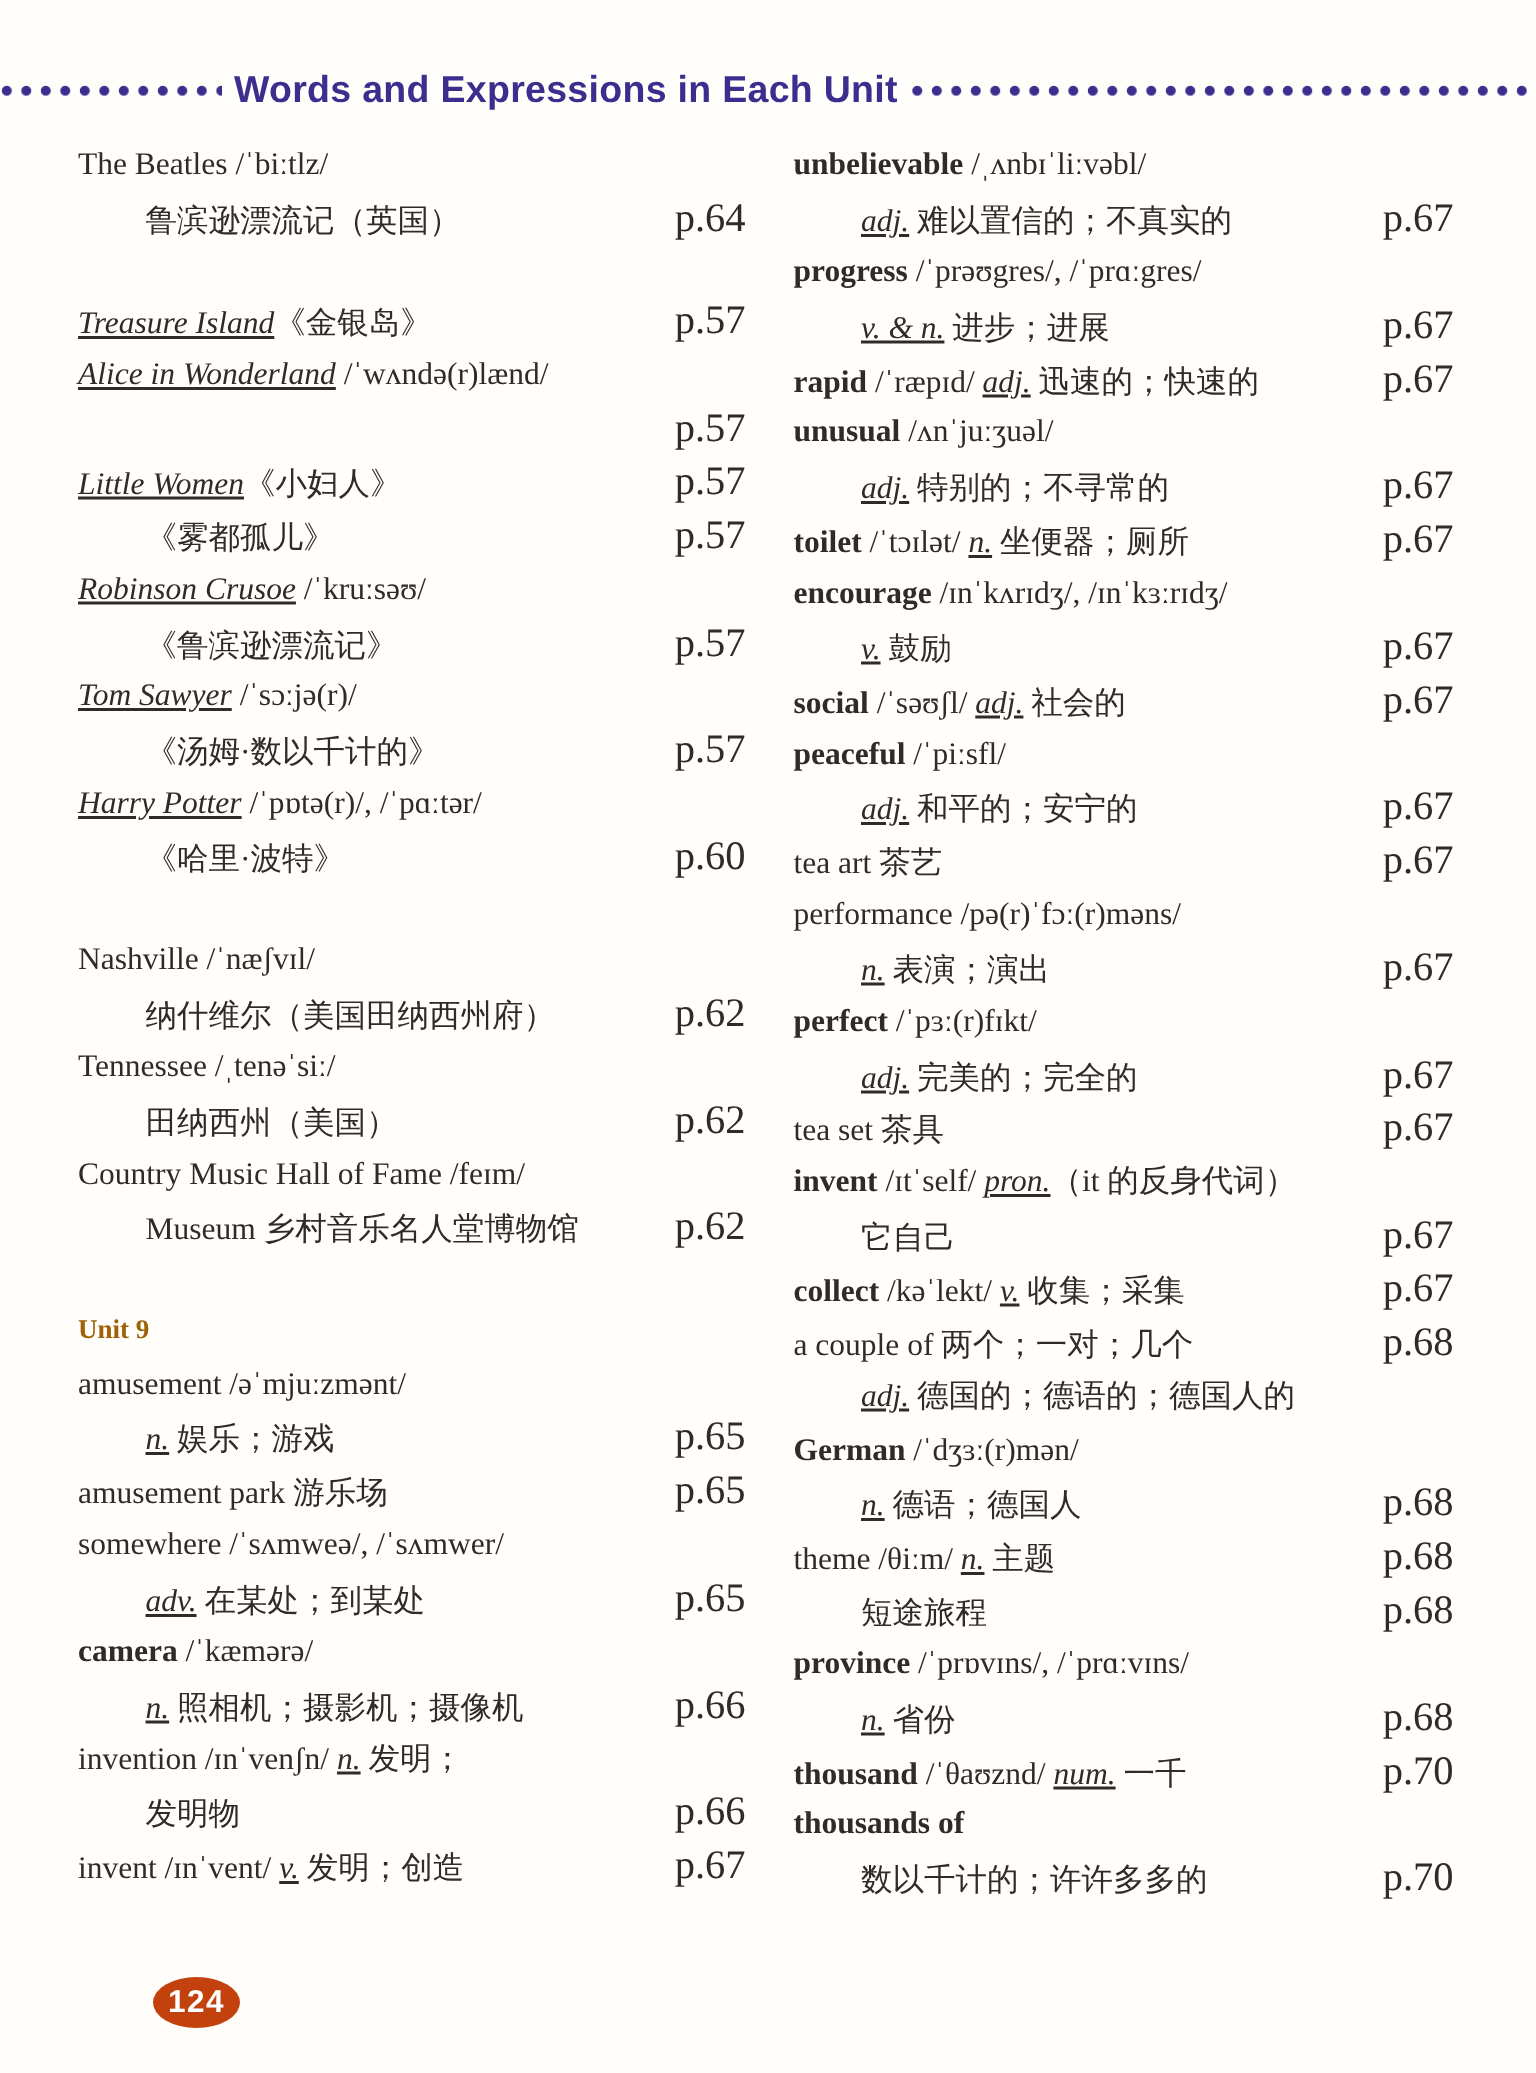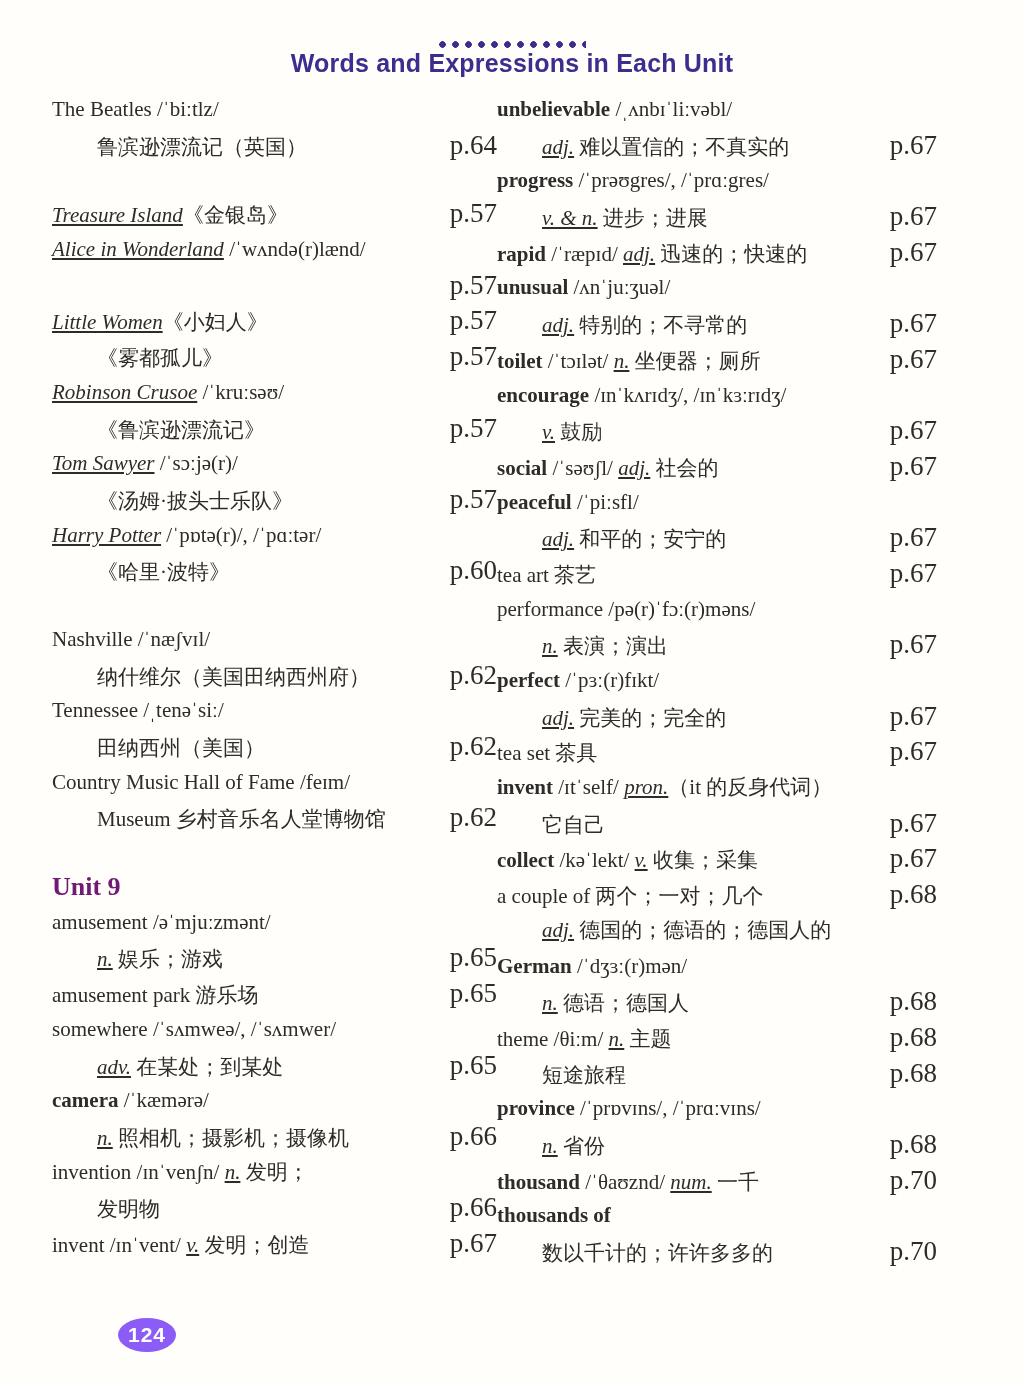--- a/index.html
+++ b/index.html
@@ -7,63 +7,63 @@
   body {
     background:#fffefa;
     font-family:"Liberation Serif","DejaVu Serif",serif;
     color:#2e2c2a;
     position:relative;
     overflow:hidden;
   }
   
   .header {
     position:absolute; top:40px; left:0; right:0; height:40px;
-    display:flex; align-items:center;flex-direction:column;
+    display:flex; align-items:center;
   }
   .dots {
     height:9px;
     background-image:radial-gradient(circle at 4.5px 4.5px, #3b2e8e 3px, transparent 3.6px);
     background-size:13px 9px;
     background-repeat:repeat-x;
   }
   .dots-left  { width:148px; }
   .dots-right { flex:1; }
   .header-title {
     font-family:"Liberation Sans","DejaVu Sans",sans-serif;
     font-weight:700; font-size:25px; color:#3b2e8e;
     padding:0 8px; white-space:nowrap; letter-spacing:0.2px;
   }
   
   .content {
     position:absolute; top:92px; left:52px; right:30px;
-    display:flex; align-items:flex-start;
+    display:flex; gap:32px; align-items:flex-start;
   }
   .col { display:block; }
   .col-left  { width:445px; }
   .col-right { width:440px; }
   .row {
     display:flex; align-items:baseline;
     height:35.7px; font-size:21px; line-height:35.7px;
     white-space:nowrap;
   }
   .row.indent { padding-left:45px; }
   .text { }
   .text .b { font-weight:700; }
   .text .i { font-style:italic;text-decoration:underline; }
   .page { margin-left:auto; padding-left:10px; font-size:27px; }
   .gap { height:33px; }
   .heading {
     height:35.7px; line-height:35.7px;
-    font-size:26px; font-weight:700; color:#701a75;
+    font-size:18px; font-weight:700; color:#a16207;
   }
   
   .page-badge {
-    position:absolute; left:118px; top:1318px;
+    position:absolute; left:102px; top:1318px;
     width:58px; height:34px; border-radius:50%;
-    background:#8b5cf6;
+    background:#c2410c;
     color:#ffffff; font-family:"Liberation Sans","DejaVu Sans",sans-serif;
     font-weight:700; font-size:21px;
     display:flex; align-items:center; justify-content:center;
     letter-spacing:1px;
   }
 </style>
 </head>
 <body>
 
 <div class="header">
@@ -104,21 +104,21 @@
         <span class="text"><span class="i">Robinson Crusoe</span><span> /ˈkruːsəʊ/</span></span>
       </div>
       <div class="row indent">
         <span class="text"><span>《鲁滨逊漂流记》</span></span>
         <span class="page">p.57</span>
       </div>
       <div class="row">
         <span class="text"><span class="i">Tom Sawyer</span><span> /ˈsɔːjə(r)/</span></span>
       </div>
       <div class="row indent">
-        <span class="text"><span>《汤姆·披头士乐队》</span></span>
+        <span class="text"><span>《汤姆·数以千计的》</span></span>
         <span class="page">p.57</span>
       </div>
       <div class="row">
         <span class="text"><span class="i">Harry Potter</span><span> /ˈpɒtə(r)/, /ˈpɑːtər/</span></span>
       </div>
       <div class="row indent">
         <span class="text"><span>《哈里·波特》</span></span>
         <span class="page">p.60</span>
       </div>
       <div class="gap"></div>

